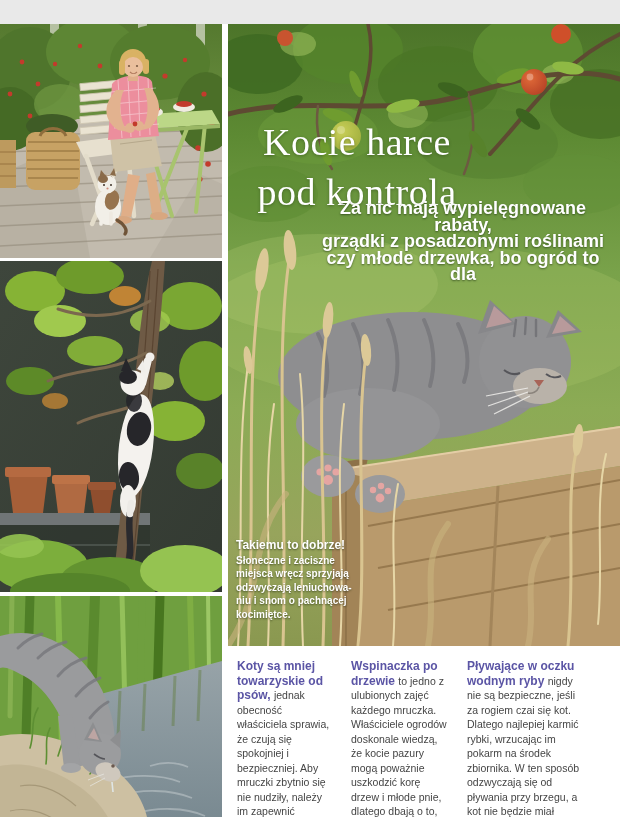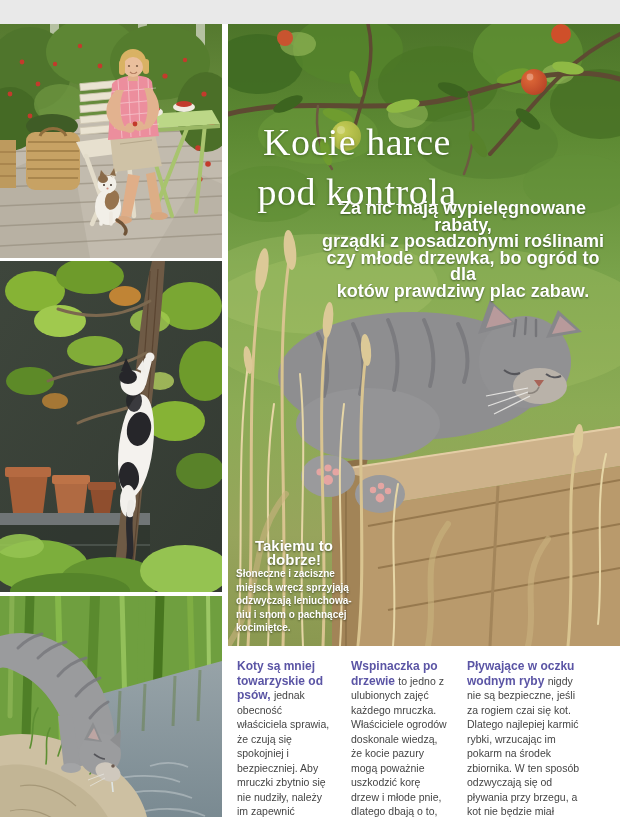--- a/index.html
+++ b/index.html
@@ -18,21 +18,21 @@
   .hero-title{position:absolute;left:2px;top:68px;width:254px;text-align:center;
       font-family:"Liberation Serif",serif;font-weight:400;color:#ffffff;
       font-size:38px;line-height:50px;letter-spacing:.5px;
       text-shadow:0 1px 3px rgba(35,55,20,.45);}
   .hero-intro{position:absolute;left:84px;top:176px;width:302px;text-align:center;
       font-weight:700;font-size:18px;line-height:16.5px;color:#ffffff;
       text-shadow:0 1px 2px rgba(25,45,15,.6);}
   .hero-caption{position:absolute;left:8px;top:515px;width:116px;color:#ffffff;
       font-weight:700;font-size:10px;line-height:13.5px;
       text-shadow:0 1px 2px rgba(35,45,15,.65);}
-  .hero-caption .cap-lead{display:block;font-size:15px;margin-bottom:1px;text-align:center;}
+  .hero-caption .cap-lead{display:block;font-size:12px;margin-bottom:1px;}
   .articles{position:absolute;left:0;top:622px;width:392px;height:195px;
       box-sizing:border-box;padding:13px 0 0 9px;display:flex;gap:18px;background:#ffffff;}
   .article{margin:0;}
   .article p{margin:0;font-size:10.5px;line-height:14.5px;color:#454545;}
   .article .col-lead{font-weight:700;font-size:12px;color:#5b55a5;}
   .c1{width:96px;} .c2{width:98px;} .c3{width:114px;}
 </style>
 </head>
 <body>
 
@@ -499,21 +499,20 @@
 
       <h1 class="hero-title">
         <span style="display:block">Kocie harce</span>
         <span style="display:block">pod kontrolą</span>
       </h1>
 
       <div class="hero-intro">
         <div>Za nic mają wypielęgnowane rabaty,</div>
         <div>grządki z posadzonymi roślinami</div>
         <div>czy młode drzewka, bo ogród to dla</div>
-        <div>kotów prawdziwy plac zabaw.</div>
       </div>
 
       <div class="hero-caption">
         <span class="cap-lead">Takiemu to dobrze!</span>
         <div>Słoneczne i zaciszne</div>
         <div>miejsca wręcz sprzyjają</div>
         <div>odzwyczają leniuchowa-</div>
         <div>niu i snom o pachnącej</div>
         <div>kocimiętce.</div>
       </div>

